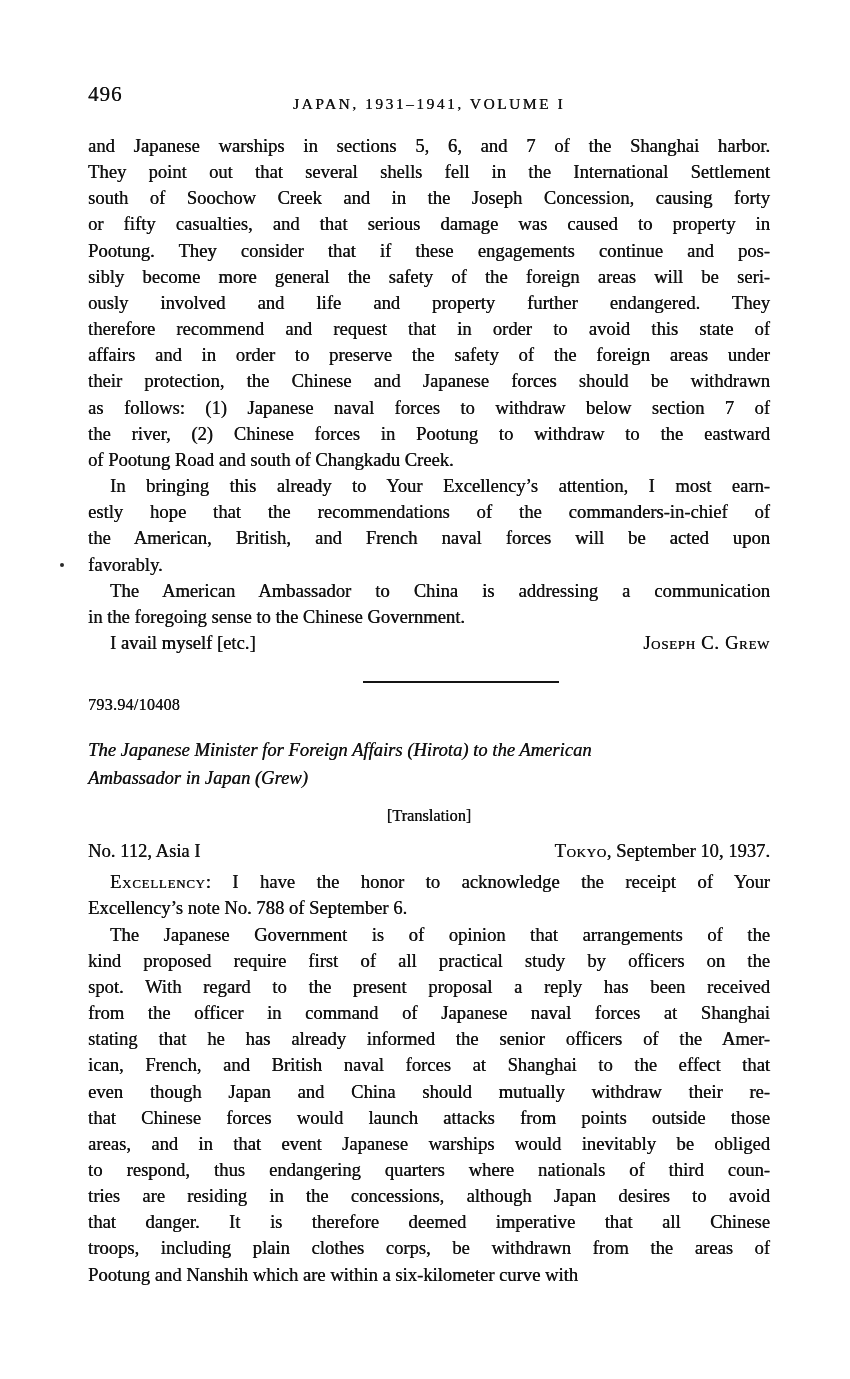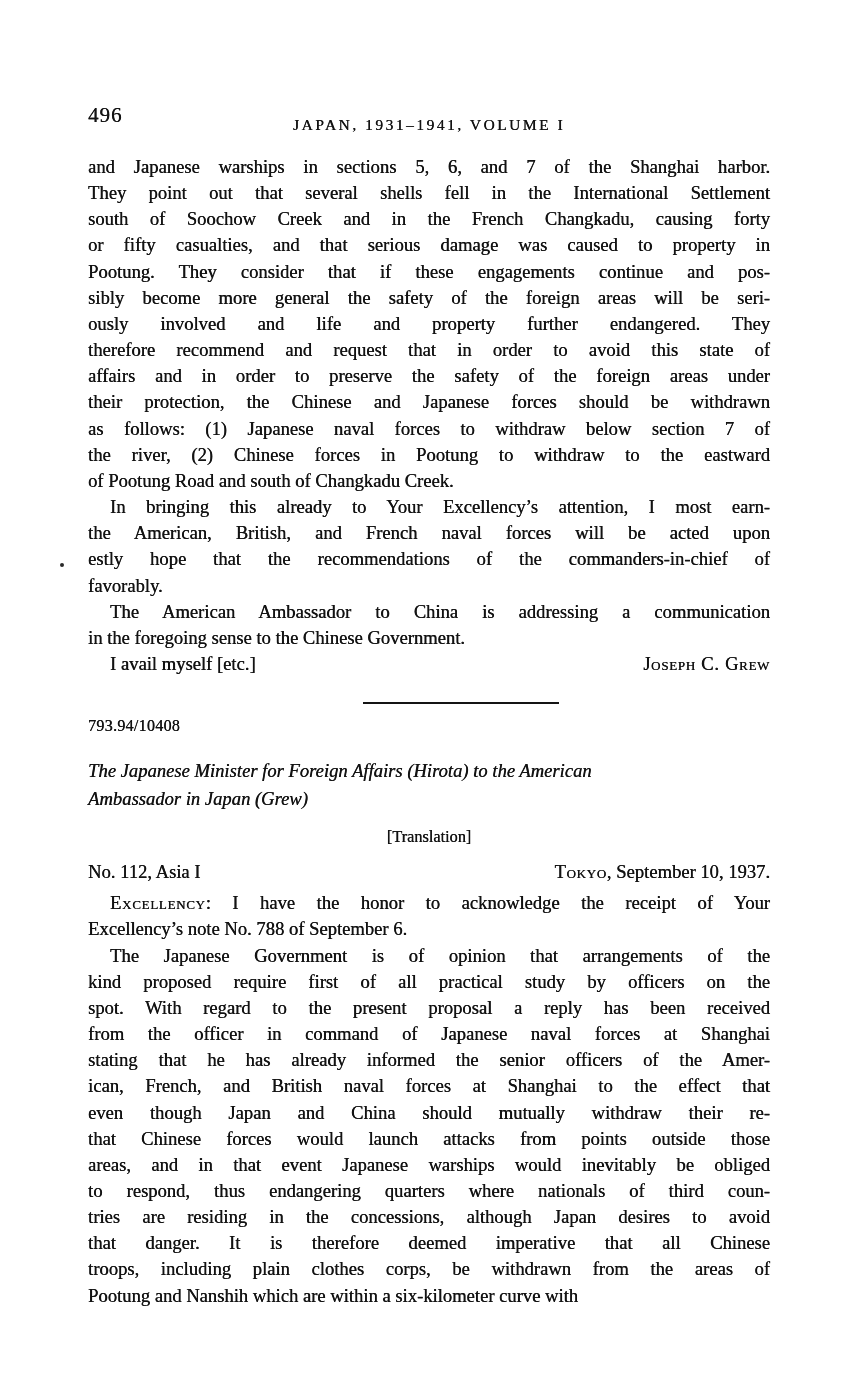--- a/index.html
+++ b/index.html
@@ -8,21 +8,21 @@
     background: #ffffff;
   }
   .page {
     position: relative;
     width: 850px;
     height: 1379px;
     background: #ffffff;
     color: #131313;
     font-family: "Liberation Serif", "DejaVu Serif", serif;
     box-sizing: border-box;
-    padding: 105px 80px 0 88px;
+    padding: 84px 80px 0 88px;
     text-shadow: 0.3px 0 0 currentColor;
     overflow: hidden;
   }
   
   .running-head {
     position: relative;
     height: 24px;
   }
   .pagenum {
     position: absolute;
@@ -113,36 +113,36 @@
 
   <div class="running-head">
     <span class="pagenum">496</span>
     <span class="running-title">JAPAN, 1931–1941, VOLUME I</span>
   </div>
 
   <div class="body-text">
       <div class="para">
         <div class="line jl">and Japanese warships in sections 5, 6, and 7 of the Shanghai harbor.</div>
         <div class="line jl">They point out that several shells fell in the International Settlement</div>
-        <div class="line jl">south of Soochow Creek and in the French Changkadu, causing forty</div>
+        <div class="line jl">south of Soochow Creek and in the Joseph Concession, causing forty</div>
         <div class="line jl">or fifty casualties, and that serious damage was caused to property in</div>
         <div class="line jl">Pootung. They consider that if these engagements continue and pos-</div>
         <div class="line jl">sibly become more general the safety of the foreign areas will be seri-</div>
         <div class="line jl">ously involved and life and property further endangered. They</div>
         <div class="line jl">therefore recommend and request that in order to avoid this state of</div>
         <div class="line jl">affairs and in order to preserve the safety of the foreign areas under</div>
         <div class="line jl">their protection, the Chinese and Japanese forces should be withdrawn</div>
         <div class="line jl">as follows: (1) Japanese naval forces to withdraw below section 7 of</div>
         <div class="line jl">the river, (2) Chinese forces in Pootung to withdraw to the eastward</div>
         <div class="line">of Pootung Road and south of Changkadu Creek.</div>
       </div>
       <div class="para indent">
         <div class="line jl">In bringing this already to Your Excellency’s attention, I most earn-</div>
+        <div class="line jl">estly hope that the recommendations of the commanders-in-chief of</div>
         <div class="line jl">the American, British, and French naval forces will be acted upon</div>
-        <div class="line jl">estly hope that the recommendations of the commanders-in-chief of</div>
         <div class="line">favorably.</div>
       </div>
       <div class="para indent">
         <div class="line jl">The American Ambassador to China is addressing a communication</div>
         <div class="line">in the foregoing sense to the Chinese Government.</div>
       </div>
     </div>
 
   <div class="sig-row">
     <span>I avail myself [etc.]</span>

